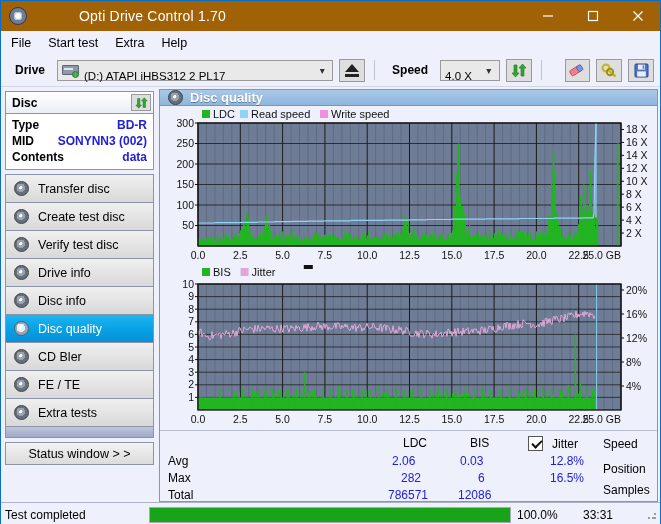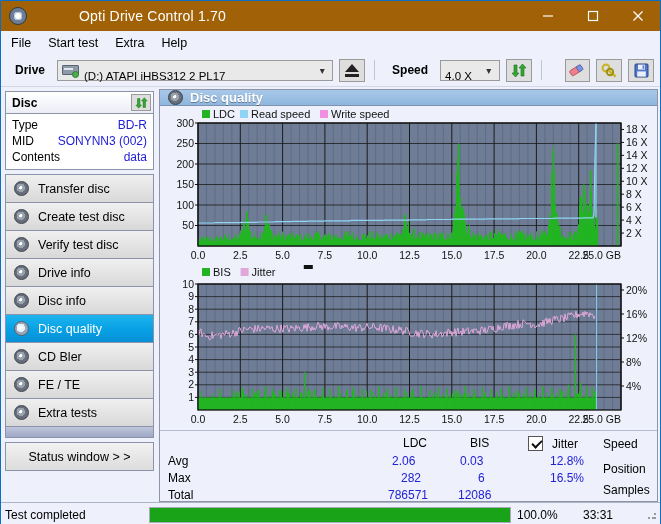--- a/index.html
+++ b/index.html
@@ -60,21 +60,21 @@
 
   
   .disc-panel{background:#fff;border:1px solid #8d93a8;box-sizing:border-box;}
   .disc-head{height:21px;display:flex;align-items:center;justify-content:space-between;
              padding:0 2px 0 6px;border-bottom:1px solid #8d93a8;
              background:linear-gradient(#ffffff,#eceef6);}
   .disc-head b{font-size:12px;}
   .refresh{width:20px;height:17px;background:#dedede;border:1px solid #9a9a9a;
            display:flex;align-items:center;justify-content:center;box-sizing:border-box;}
   .disc-rows{padding:3px 6px 4px 6px;background:#fff;}
-  .drow{display:flex;justify-content:space-between;align-items:center;height:16px;font-size:12px;}
+  .drow{display:flex;justify-content:space-between;align-items:center;height:16px;font-size:12px;font-weight:bold;}
   .drow .k{color:#000;}
   .drow .v{color:#2121d6;}
   .lbl-row{display:flex;align-items:center;justify-content:space-between;height:22px;margin-top:1px;}
   .lbl-row .k{font-size:12px;}
   .lbl-input{width:72px;height:17px;border:1px solid #9a9a9a;background:#fff;box-sizing:border-box;}
   .cdbtn{width:21px;height:19px;background:#dedede;border:1px solid #9a9a9a;
          display:flex;align-items:center;justify-content:center;box-sizing:border-box;}
   .cdglyph{width:13px;height:13px;border-radius:50%;
        background:radial-gradient(circle at 50% 50%,#f7f7d0 0 20%,#c9c34a 21% 64%,#8f8a22 65% 100%);
        border:1px solid #6f6a12;box-sizing:border-box;}
@@ -83,21 +83,21 @@
   .nav{margin-top:4px;border:1px solid #8d93a8;border-bottom:none;box-sizing:border-box;}
   .nav-item{height:28px;display:flex;align-items:center;padding-left:8px;gap:9px;
             background:linear-gradient(#f0f0f0,#d8d8d8);border-bottom:1px solid #8d93a8;
             box-sizing:border-box;font-size:12.5px;}
   .nav-item.active{background:linear-gradient(#1fb4ef,#06a0e4 55%,#0a8fd6);color:#fff;}
   .nav-item.active .discico{filter:brightness(1.5);}
   .discico{width:15px;height:15px;border-radius:50%;
        background:radial-gradient(circle at 45% 45%,#fdfdfd 0 16%,#9aa2ad 17% 42%,#666f7b 43% 78%,#474e58 79% 100%);
        border:1px solid #3a4049;box-sizing:border-box;flex:0 0 auto;}
   .nav-filler{height:10px;background:linear-gradient(#bfc6dc,#9fa8c4);border-bottom:1px solid #8d93a8;}
-  .statusbtn{margin-top:4px;height:29px;border:1px solid #8d93a8;background:linear-gradient(#f2f2f2,#dcdcdc);
+  .statusbtn{margin-top:4px;height:23px;border:1px solid #8d93a8;background:linear-gradient(#f2f2f2,#dcdcdc);
              display:flex;align-items:center;justify-content:center;font-size:12.5px;box-sizing:border-box;}
 
   
   .panel{border:1px solid #8d93a8;background:#eef0fb;box-sizing:border-box;height:100%;
          display:flex;flex-direction:column;}
   .panel-head{height:20px;background:linear-gradient(#a8c8e8,#8fb6de);display:flex;align-items:center;
               gap:7px;padding-left:8px;border-bottom:1px solid #7e93ad;}
   .panel-head b{color:#fff;font-size:13px;text-shadow:0 1px 0 rgba(0,0,0,.35);}
   .charts{flex:1;position:relative;}
   .chart-wrap{position:relative;}

